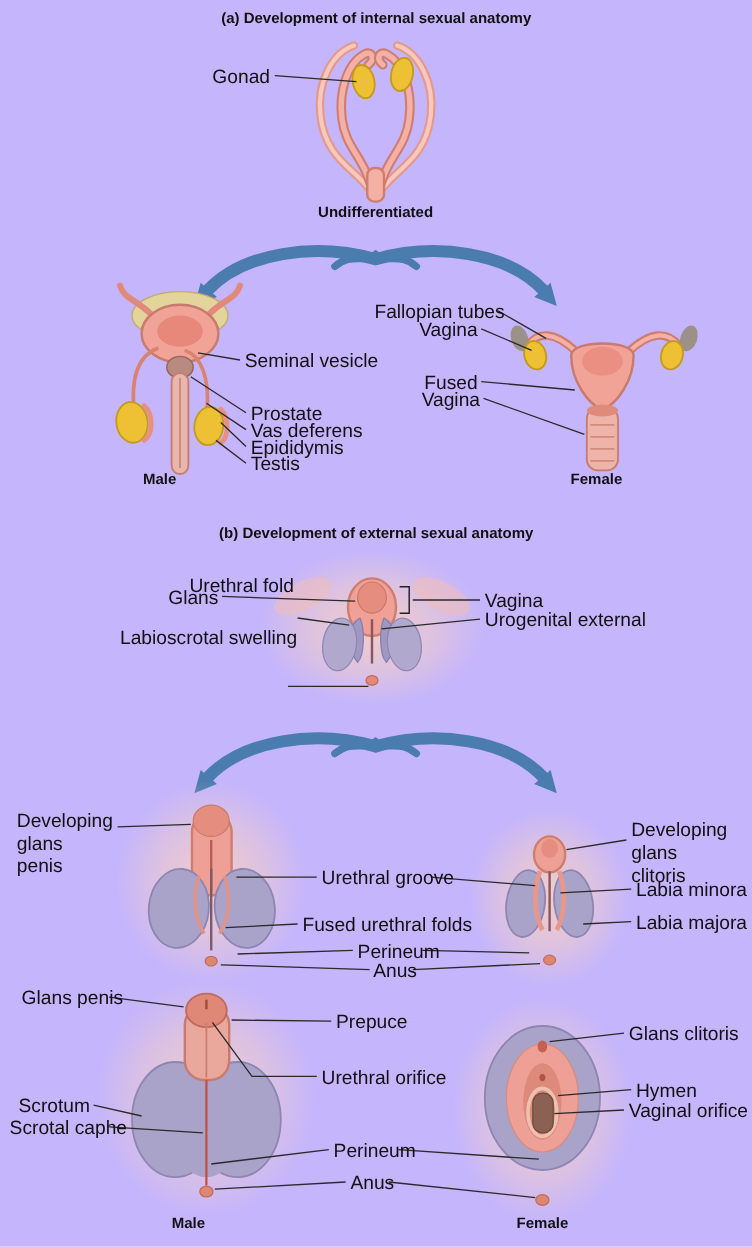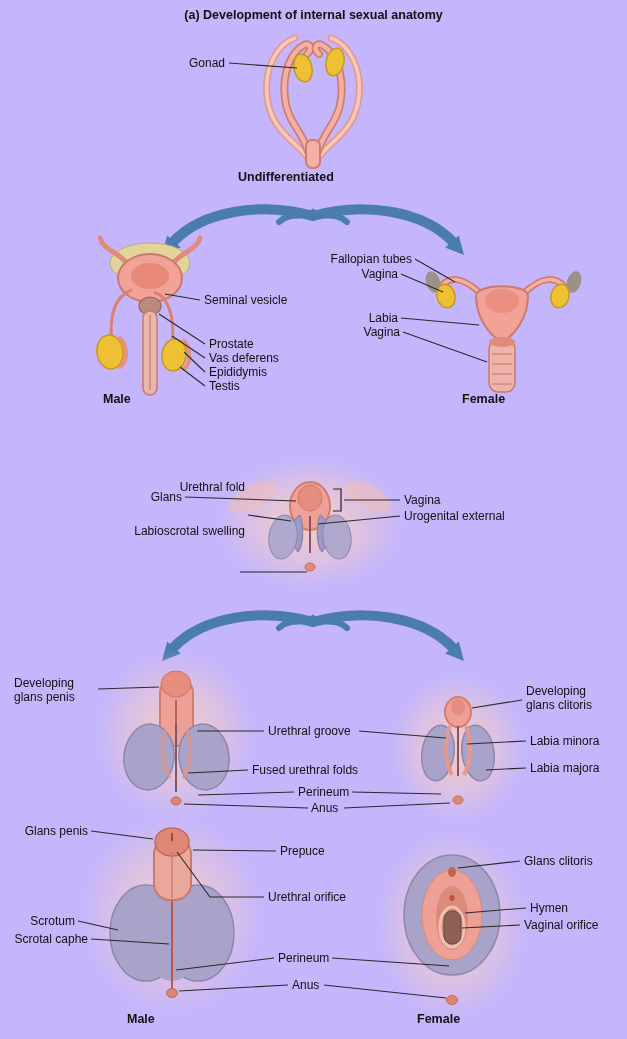--- a/index.html
+++ b/index.html
@@ -2,31 +2,31 @@
 <html><head>
 <meta charset="utf-8">
 <style>
   html,body{margin:0;padding:0;background:#fff;}
   .canvas{
     position:relative;width:627px;height:1039px;background:#c4b5fd;
     font-family:"Liberation Sans",sans-serif;overflow:hidden;
   }
   .art{position:absolute;left:0;top:0;width:627px;height:1039px;}
   .lbl{
-    position:absolute;font-size:12px;line-height:1.18;color:#111;
+    position:absolute;font-size:16px;line-height:1.18;color:#111;
     white-space:nowrap;
   }
   .lbl.right{text-align:right;}
   .lbl.wrap{white-space:normal;}
   .ttl{
     position:absolute;left:0;width:627px;text-align:center;
     font-size:12.5px;font-weight:bold;color:#111;
   }
   .cap{
-    position:absolute;font-size:12.5px;font-weight:bold;color:#111;
+    position:absolute;font-size:12.5px;font-weight:bold;color:#111;text-align:center;
   }
 </style>
 </head>
 <body>
 
 <div class="canvas">
 
   <svg class="art" viewBox="0 0 627 1039" aria-hidden="true">
     <defs>
       <radialGradient id="blush" cx="50%" cy="50%" r="50%">
@@ -211,24 +211,25 @@
 
   <div class="lbl" style="left:204px;top:293px">Seminal vesicle</div>
   <div class="lbl" style="left:209px;top:337px">Prostate</div>
   <div class="lbl" style="left:209px;top:351px">Vas deferens</div>
   <div class="lbl" style="left:209px;top:365px">Epididymis</div>
   <div class="lbl" style="left:209px;top:379px">Testis</div>
   <div class="cap" style="left:103px;top:392px;width:60px">Male</div>
 
   <div class="lbl right" style="left:312px;top:252px;width:100px">Fallopian tubes</div>
   <div class="lbl right" style="left:338px;top:267px;width:60px">Vagina</div>
-  <div class="lbl right" style="left:338px;top:311px;width:60px">Labia</div>
+  <div class="lbl right" style="left:338px;top:311px;width:60px">Fused</div>
   <div class="lbl right" style="left:340px;top:325px;width:60px">Vagina</div>
   <div class="cap" style="left:462px;top:392px;width:70px">Female</div>
 
+  <div class="ttl" style="top:437px">(b) Development of external sexual anatomy</div>
 
   <div class="lbl right" style="left:122px;top:490px;width:60px">Glans</div>
   <div class="lbl right" style="left:145px;top:480px;width:100px">Urethral fold</div>
   <div class="lbl right" style="left:100px;top:524px;width:145px">Labioscrotal swelling</div>
   <div class="lbl" style="left:404px;top:493px">Vagina</div>
   <div class="lbl" style="left:404px;top:509px">Urogenital external</div>
 
   <div class="lbl wrap" style="left:14px;top:676px;width:80px">Developing glans penis</div>
   <div class="lbl" style="left:268px;top:724px">Urethral groove</div>
   <div class="lbl" style="left:252px;top:763px">Fused urethral folds</div>

